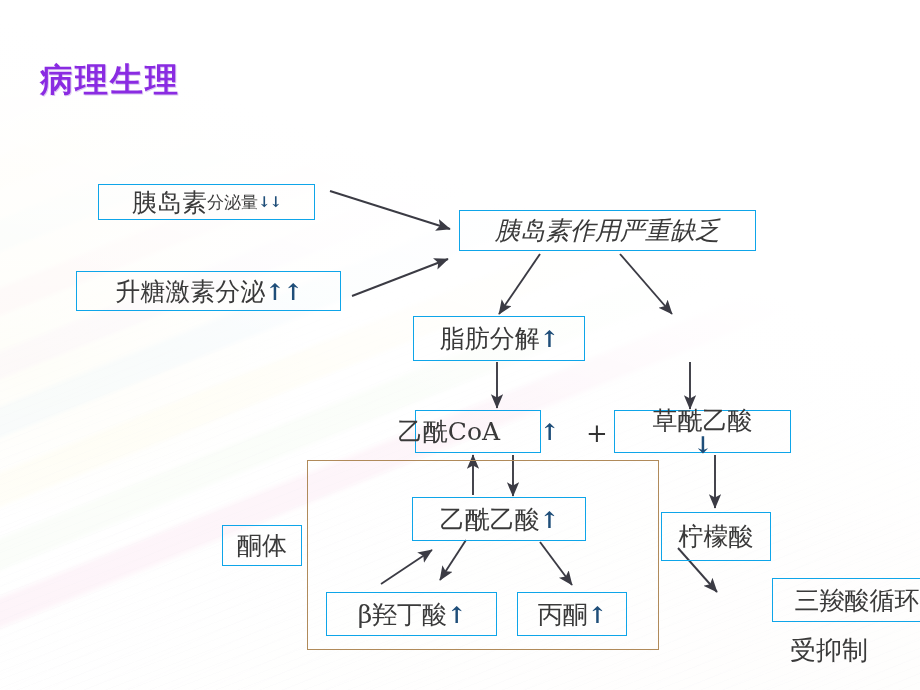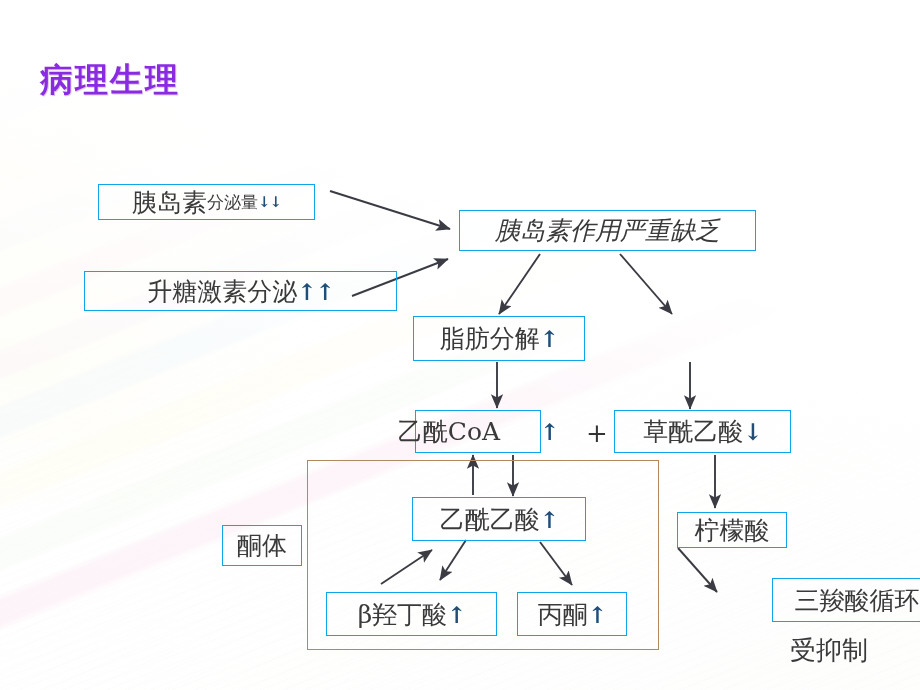--- a/index.html
+++ b/index.html
@@ -136,21 +136,21 @@
       <path d="M678,548 L717,592"></path>
     </g>
   </svg>
 
   <div class="node" style="left:98px;top:184px;width:217px;height:36px;">
     <span class="t">胰岛素</span>
     <span class="sm">分泌量</span>
     <span class="arw sm">↓↓</span>
   </div>
 
-  <div class="node" style="left:84px;top:271px;width:313px;height:40px;">
+  <div class="node" style="left:76px;top:271px;width:265px;height:40px;">
     <span class="t">升糖激素分泌</span>
     <span class="arw big">↑↑</span>
   </div>
 
   <div class="node" style="left:459px;top:210px;width:297px;height:41px;font-style:italic;">
     <span class="t">胰岛素作用严重缺乏</span>
   </div>
 
   <div class="node" style="left:413px;top:316px;width:172px;height:45px;">
     <span class="t">脂肪分解</span>
@@ -158,21 +158,21 @@
   </div>
 
 
   <div class="node" style="left:415px;top:410px;width:126px;height:43px;gap:40px;">
     <span class="t">乙酰CoA</span>
     <span class="arw big">↑</span>
   </div>
 
   <div class="plus" style="left:586px;top:418px;">+</div>
 
-  <div class="node" style="left:614px;top:410px;width:177px;height:43px;">
+  <div class="node" style="left:614px;top:410px;width:177px;height:43px;flex-direction:column;">
     <span class="t">草酰乙酸</span>
     <span class="arw big">↓</span>
   </div>
 
   <div id="ketone-group" style="left:307px;top:460px;width:352px;height:190px;"></div>
 
   <div class="node" style="left:222px;top:525px;width:80px;height:41px;">
     <span class="t">酮体</span>
   </div>
 
@@ -184,21 +184,21 @@
   <div class="node" style="left:326px;top:592px;width:171px;height:44px;">
     <span class="t">β羟丁酸</span>
     <span class="arw big">↑</span>
   </div>
 
   <div class="node" style="left:517px;top:592px;width:110px;height:44px;">
     <span class="t">丙酮</span>
     <span class="arw big">↑</span>
   </div>
 
-  <div class="node" style="left:661px;top:512px;width:110px;height:36px;margin-left:16px;">
+  <div class="node" style="left:661px;top:512px;width:110px;height:49px;">
     <span class="t">柠檬酸</span>
   </div>
 
   <div class="node" style="left:760px;top:578px;width:170px;height:44px;margin-left:12px;">
     <span class="t">三羧酸循环</span>
   </div>
 
   <div class="freetext" style="left:790px;top:633px;">受抑制</div>
 
 </div>

